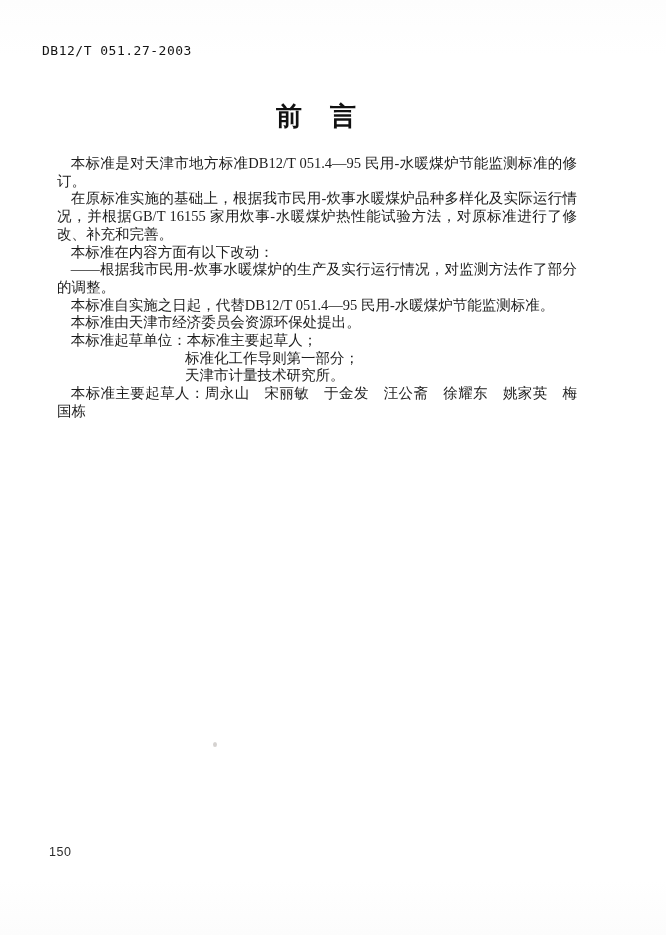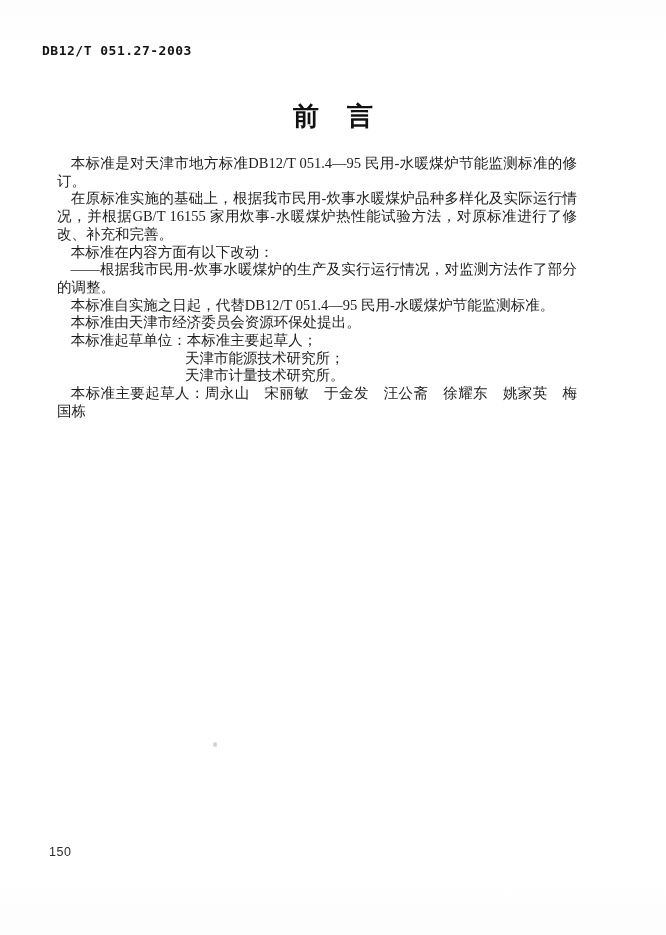--- a/index.html
+++ b/index.html
@@ -19,28 +19,28 @@
     position: absolute;
     inset: 0;
     background: linear-gradient(180deg, #fdfdfd 0%, #ffffff 6%, #ffffff 94%, #fcfcfc 100%);
   }
   .doc-number {
     position: absolute;
     left: 42px;
     top: 43px;
     font-family: "DejaVu Sans Mono", monospace;
     font-size: 13px;
-    font-weight: 700;
+    font-weight: 400;
     letter-spacing: 0.5px;
     color: #141414;
     white-space: nowrap;
   }
   .page-title {
     position: absolute;
-    left: 74px;
+    left: 57px;
     top: 99px;
     width: 519px;
     margin: 0;
     text-align: center;
     font-size: 26px;
     font-weight: 700;
     letter-spacing: 1px;
     color: #111;
     font-family: "Liberation Serif", serif;
   }
@@ -94,21 +94,21 @@
   <h1 class="page-title">前　言</h1>
 
   <div class="foreword">
     <p>本标准是对天津市地方标准DB12/T 051.4—95 民用-水暖煤炉节能监测标准的修订。</p>
     <p>在原标准实施的基础上，根据我市民用-炊事水暖煤炉品种多样化及实际运行情况，并根据GB/T 16155 家用炊事-水暖煤炉热性能试验方法，对原标准进行了修改、补充和完善。</p>
     <p>本标准在内容方面有以下改动：</p>
     <p>——根据我市民用-炊事水暖煤炉的生产及实行运行情况，对监测方法作了部分的调整。</p>
     <p>本标准自实施之日起，代替DB12/T 051.4—95 民用-水暖煤炉节能监测标准。</p>
     <p>本标准由天津市经济委员会资源环保处提出。</p>
     <p>本标准起草单位：本标准主要起草人；</p>
-    <p class="hang">天津市能源技术研究所；</p>
+    <p class="hang">标准化工作导则第一部分；</p>
     <p class="hang">天津市计量技术研究所。</p>
     <p>本标准主要起草人：周永山　宋丽敏　于金发　汪公斋　徐耀东　姚家英　梅国栋</p>
   </div>
 
   <div class="scan-speckle"></div>
 
   <div class="page-number">150</div>
 
 </div>
 

